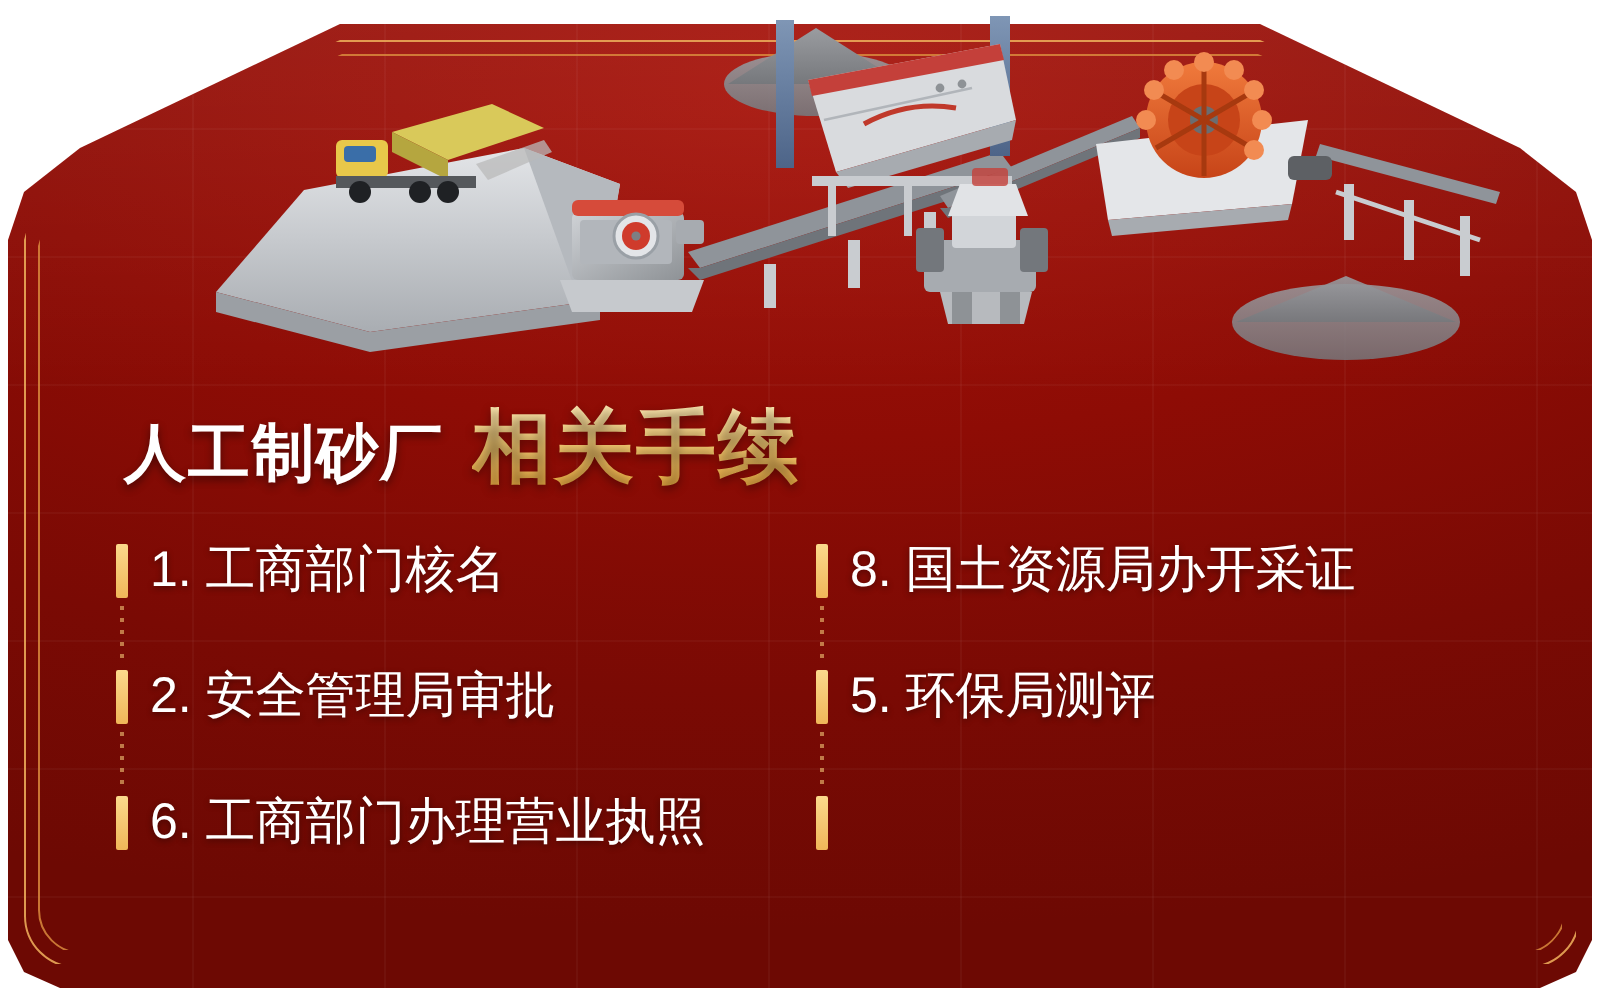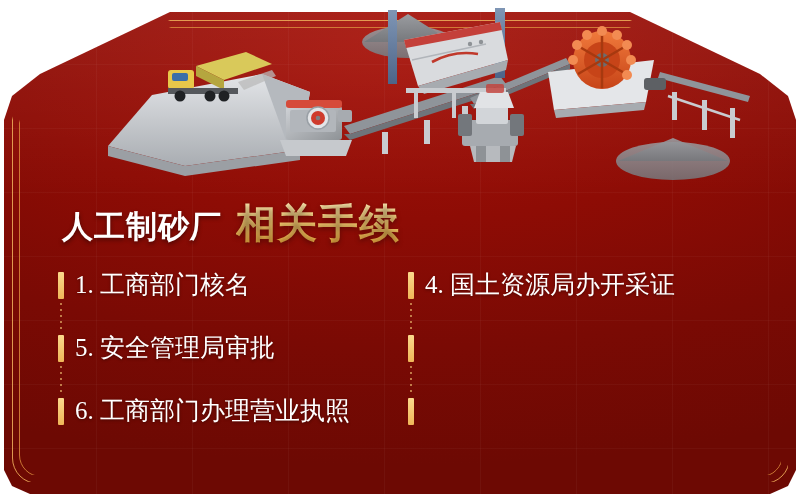--- a/index.html
+++ b/index.html
@@ -101,21 +101,20 @@
     background-image:linear-gradient(to bottom,#e8b76d 0 2px, transparent 2px 6px);
     background-size:1.6px 6px;
     opacity:.65;
   }
   .li:last-child .dots{display:none;}
   .li-text{
     position:absolute;left:17px;top:0;
     font-size:25px;color:#ffffff;white-space:nowrap;
     text-shadow:0 1px 3px rgba(0,0,0,.40);
     line-height:34px;
-    font-family:Liberation Serif, serif;
   }
 </style>
 </head>
 <body>
 
 <div id="stage">
 
   <div class="panel">
     <div class="grid"></div>
     <div class="sheen"></div>
@@ -273,38 +272,39 @@
 
     <div class="col col-left">
       <div class="li">
         <span class="bar"></span>
         <span class="dots"></span>
         <span class="li-text">1. 工商部门核名</span>
       </div>
       <div class="li">
         <span class="bar"></span>
         <span class="dots"></span>
-        <span class="li-text">5. 安全管理局审批</span>
+        <span class="li-text">2. 安全管理局审批</span>
       </div>
       <div class="li">
         <span class="bar"></span>
 
         <span class="li-text">6. 工商部门办理营业执照</span>
       </div>
     </div>
 
     <div class="col col-right">
       <div class="li">
         <span class="bar"></span>
         <span class="dots"></span>
-        <span class="li-text">4. 国土资源局办开采证</span>
+        <span class="li-text">8. 国土资源局办开采证</span>
       </div>
       <div class="li">
         <span class="bar"></span>
         <span class="dots"></span>
+        <span class="li-text">5. 环保局测评</span>
       </div>
       <div class="li">
         <span class="bar"></span>
 
       </div>
     </div>
 
   </div>
 </div>
 

